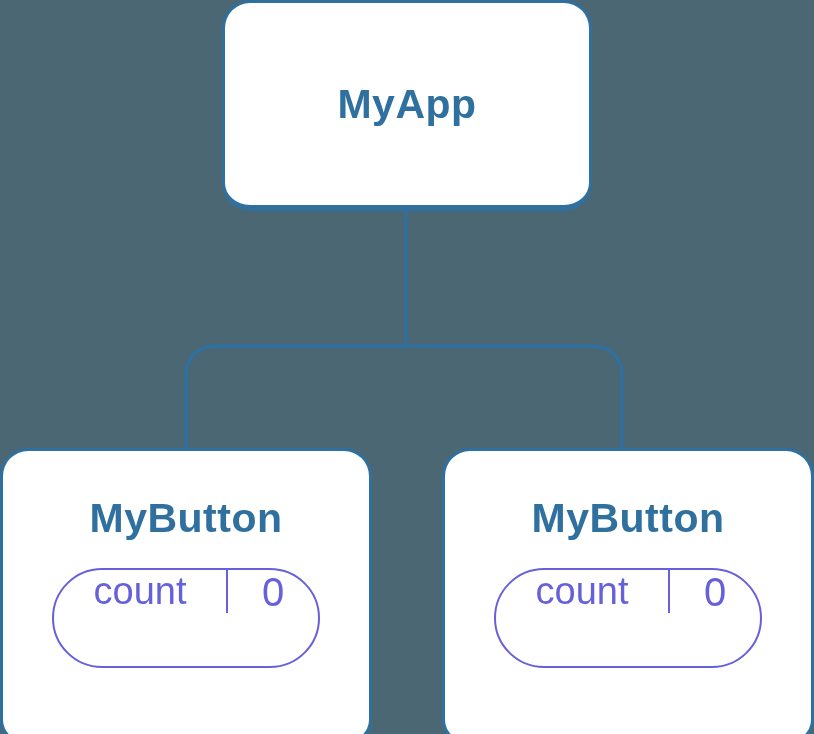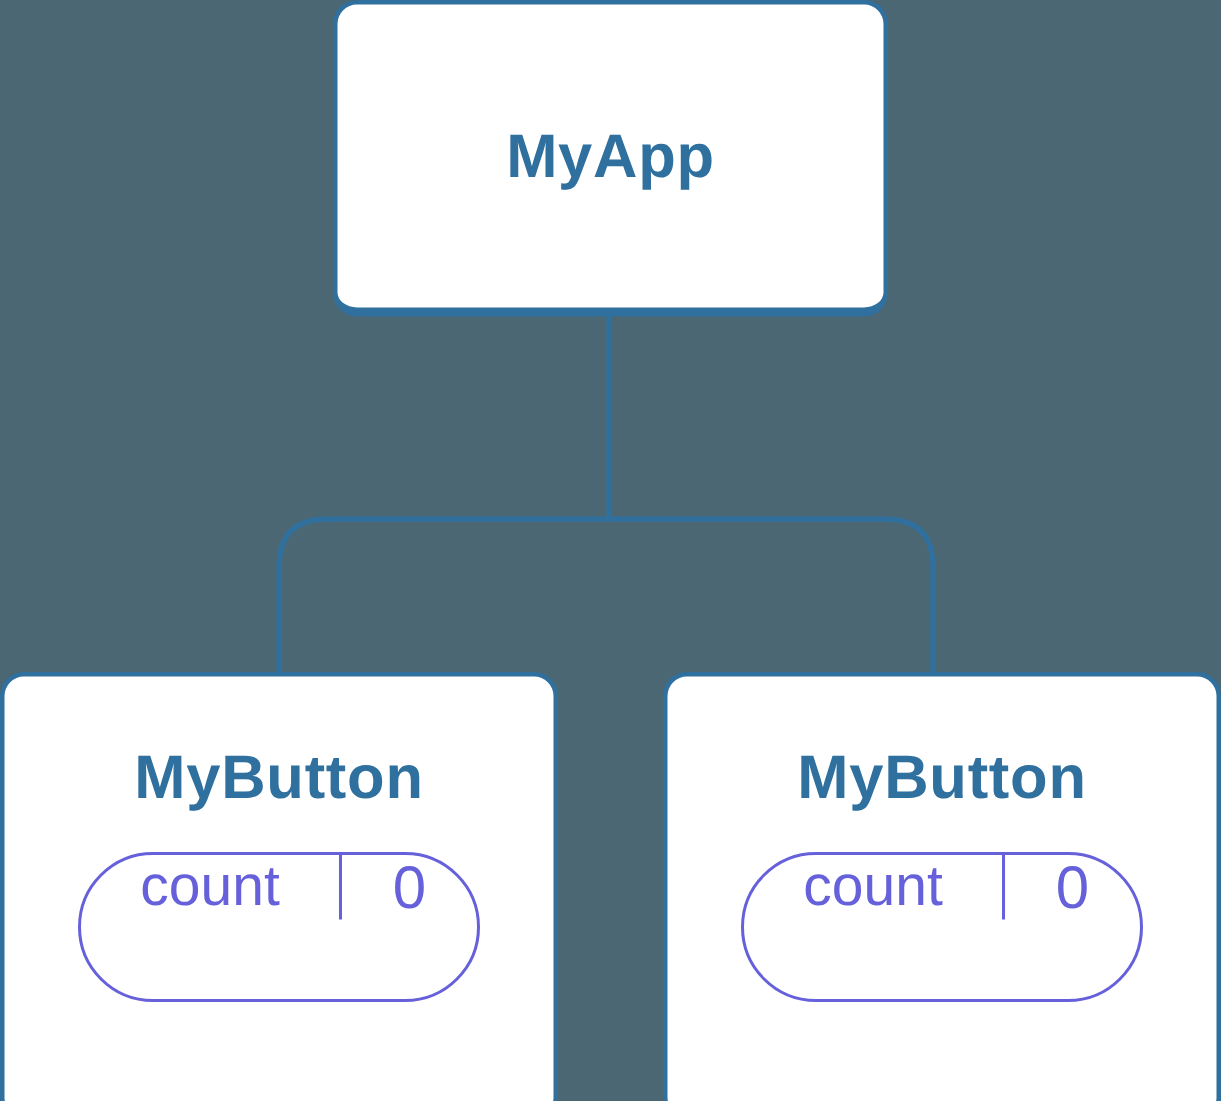--- a/index.html
+++ b/index.html
@@ -29,21 +29,21 @@
   .connector path {
     fill: none;
     stroke: var(--node-blue);
     stroke-width: 3.5;
   }
   .node {
     position: absolute;
     background: var(--node-fill);
     border: 3px solid var(--node-blue);
     border-bottom-width: 6px;
-    border-radius: 16px;
+    border-radius: 28px;
     z-index: 1;
   }
   .node-root {
     left: 222px; top: 0;
     width: 370px; height: 211px;
     display: flex; align-items: center; justify-content: center;
   }
   .node-child {
     top: 448px;
     width: 372px; height: 300px;

